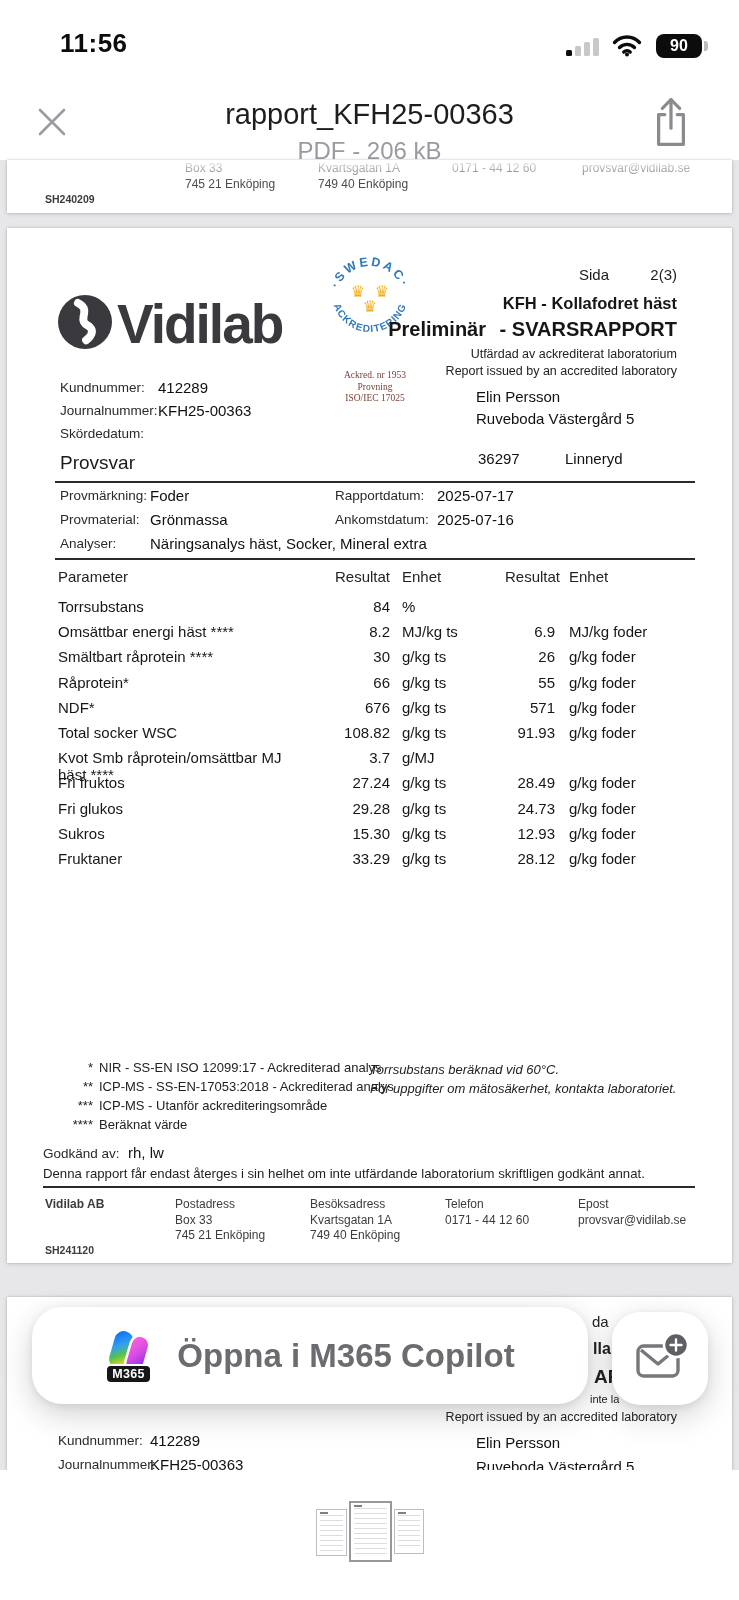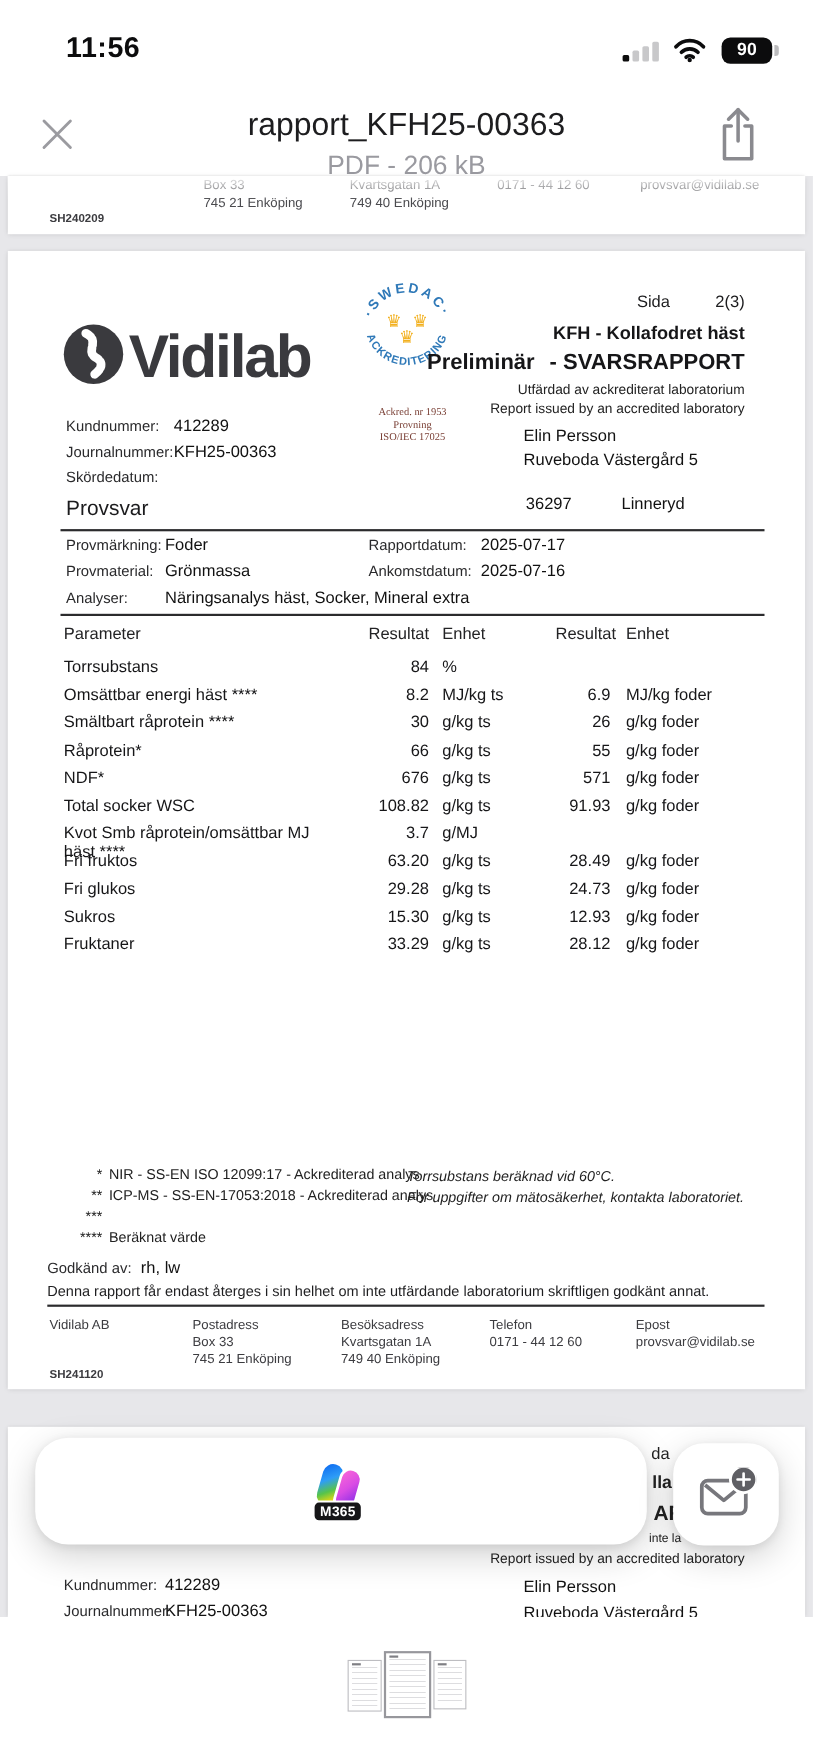--- a/index.html
+++ b/index.html
@@ -53,21 +53,21 @@
   .trows{left:51px;top:370px;font-size:15px;color:#161618;}
   .t-row{display:grid;grid-template-columns:232px 100px 115px 50px 1fr;height:25.2px;align-items:start;}
   
   .fnotes{left:38px;top:832px;font-size:13px;color:#222;}
   .fn-row{display:grid;grid-template-columns:48px 6px auto;height:19px;}
   .fn-mark{text-align:right;}
   .notes-r{left:363px;top:832px;font-size:13px;color:#222;line-height:19px;font-style:italic;}
   .approved{left:36px;top:916px;}
   .disclaimer{left:36px;top:938px;font-size:13.2px;color:#1f1f21;}
   .ftcols{font-size:12px;color:#3c3c40;line-height:15.5px;}
-  .ft-company{left:38px;top:969px;}
+  .ft-company{left:38px;top:969px;font-weight:bold;}
   .ft-post{left:168px;top:969px;}
   .ft-besok{left:303px;top:969px;}
   .ft-tel{left:438px;top:969px;}
   .ft-epost{left:571px;top:969px;}
   
   .frag{position:absolute;color:#222;white-space:nowrap;}
   
   .copilot-pill{left:32px;top:1307px;width:556px;height:97px;background:#fff;border-radius:30px;
     box-shadow:0 10px 32px rgba(0,0,0,.18),0 2px 8px rgba(0,0,0,.08);
     display:flex;align-items:center;justify-content:center;gap:20px;cursor:pointer;}
@@ -247,21 +247,21 @@
         </div>
         <div class="t-row">
           <span class="tc0">Kvot Smb råprotein/omsättbar MJ häst ****</span>
           <span class="tc1">3.7</span>
           <span class="tc2">g/MJ</span>
           <span class="tc3"></span>
           <span class="tc4"></span>
         </div>
         <div class="t-row">
           <span class="tc0">Fri fruktos</span>
-          <span class="tc1">63.20</span>
+          <span class="tc1">27.24</span>
           <span class="tc2">g/kg ts</span>
           <span class="tc3">28.49</span>
           <span class="tc4">g/kg foder</span>
         </div>
         <div class="t-row">
           <span class="tc0">Fri glukos</span>
           <span class="tc1">29.28</span>
           <span class="tc2">g/kg ts</span>
           <span class="tc3">24.73</span>
           <span class="tc4">g/kg foder</span>
@@ -289,20 +289,21 @@
           <span class="fn-text">NIR - SS-EN ISO 12099:17 - Ackrediterad analys</span>
         </div>
         <div class="fn-row">
           <span class="fn-mark">**</span>
           <span></span>
           <span class="fn-text">ICP-MS - SS-EN-17053:2018 - Ackrediterad analys</span>
         </div>
         <div class="fn-row">
           <span class="fn-mark">***</span>
           <span></span>
+          <span class="fn-text">ICP-MS - Utanför ackrediteringsområde</span>
         </div>
         <div class="fn-row">
           <span class="fn-mark">****</span>
           <span></span>
           <span class="fn-text">Beräknat värde</span>
         </div>
       </div>
     <div class="abs notes-r">
       <div>Torrsubstans beräknad vid 60°C.</div>
       <div>För uppgifter om mätosäkerhet, kontakta laboratoriet.</div>
@@ -367,20 +368,21 @@
             <stop offset="1" stop-color="#8b2ee6"></stop>
           </linearGradient>
         </defs>
         <g transform="rotate(16 24 24)">
           <rect x="6" y="5" width="18" height="37" rx="9" fill="url(#cg1)"></rect>
           <rect x="22" y="5" width="18" height="37" rx="9" fill="url(#cg2)" stroke="#ffffff" stroke-width="2.4"></rect>
         </g>
       </svg>
       <span class="m365badge">M365</span>
     </div>
+    <span class="copilot-label">Öppna i M365 Copilot</span>
   </div>
 
   <div class="abs mail-btn">
     <svg width="56" height="50" viewBox="0 0 56 50">
       <rect x="6" y="12" width="40" height="30" rx="5.5" fill="none" stroke="#77777c" stroke-width="3.4"></rect>
       <path d="M9 16 L26 30 L43 16" fill="none" stroke="#77777c" stroke-width="3.4" stroke-linejoin="round"></path>
       <circle cx="44" cy="11" r="12" fill="#5f5f64" stroke="#ffffff" stroke-width="2.6"></circle>
       <path d="M44 5.5 V16.5 M38.5 11 H49.5" stroke="#ffffff" stroke-width="2.4" stroke-linecap="round"></path>
     </svg>
   </div>

